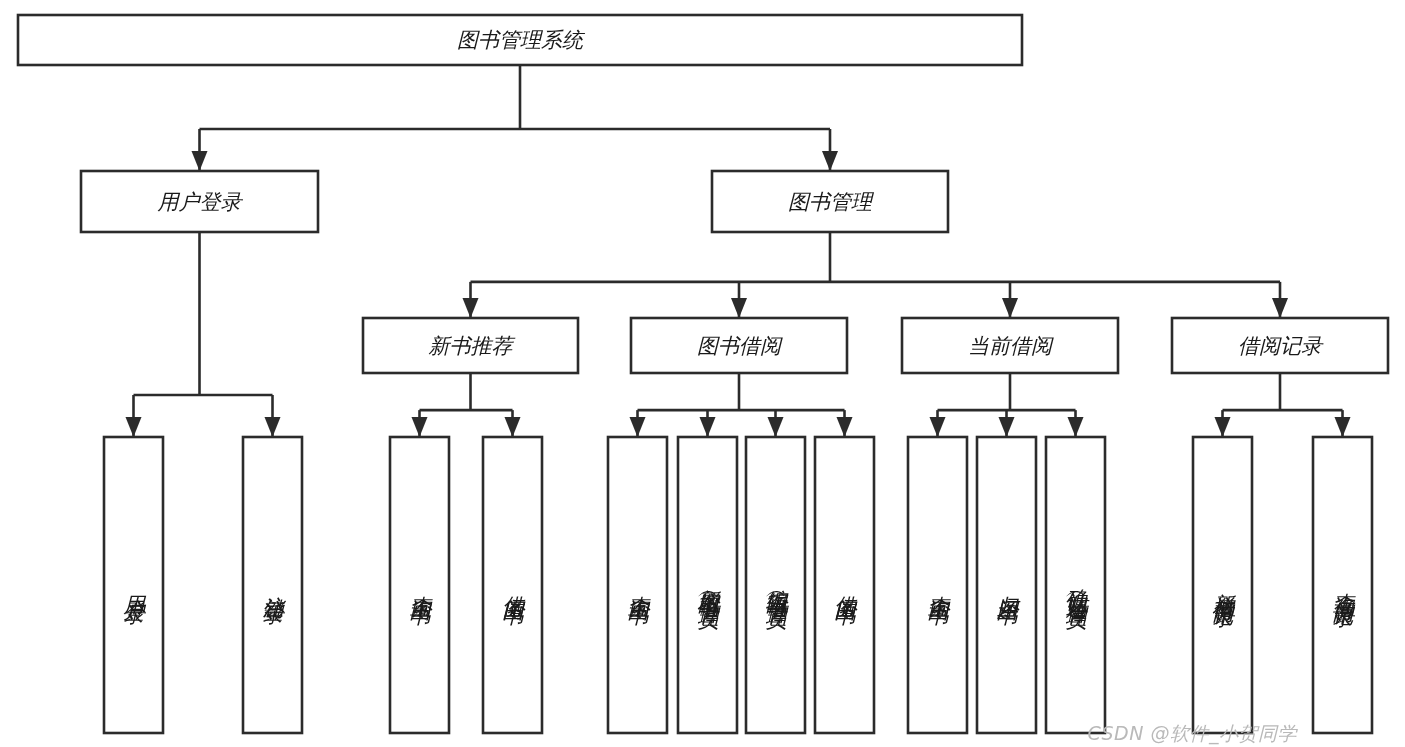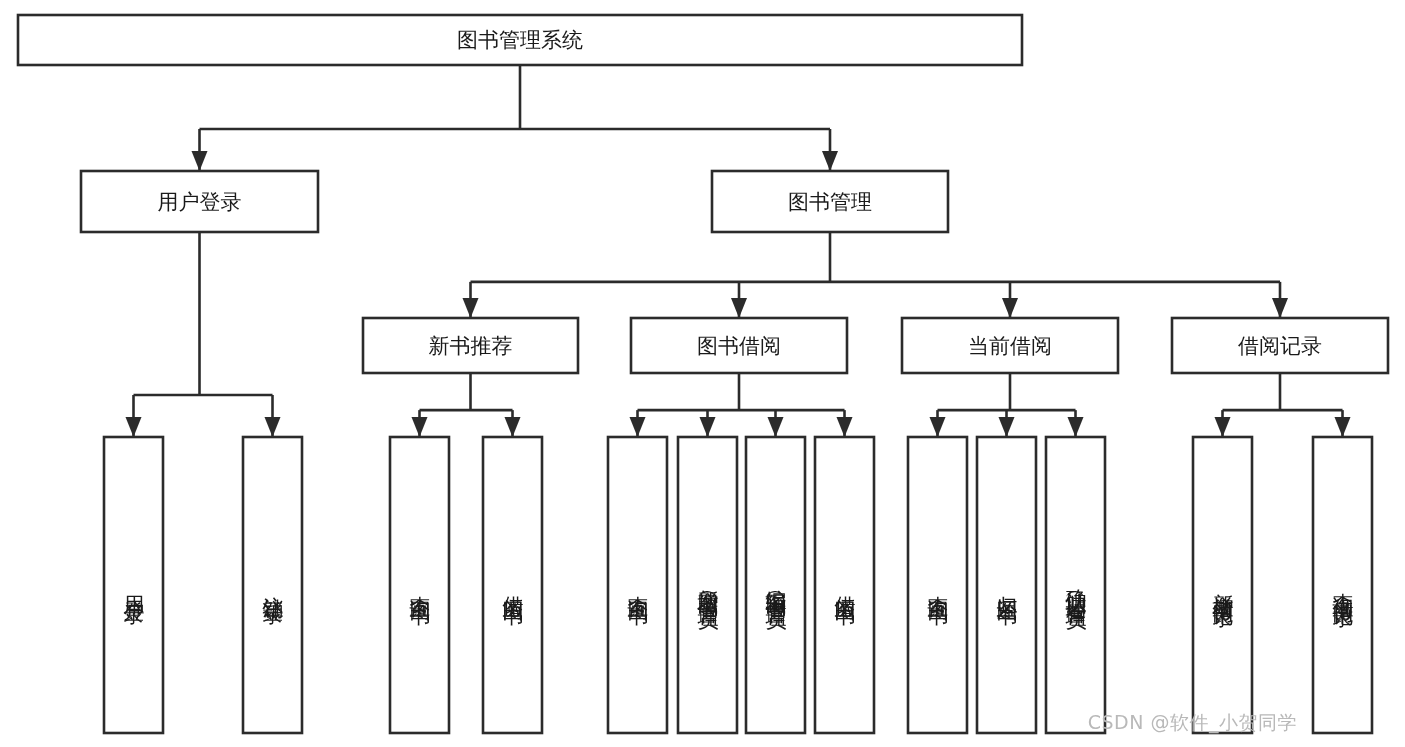--- a/index.html
+++ b/index.html
@@ -12,20 +12,21 @@
     width: 1405px;
     height: 747px;
     overflow: hidden;
     font-family: "DejaVu Sans", "Liberation Sans", sans-serif;
   }
   #diagram-root {
     position: relative;
     width: 1305px;
     height: 747px;
     background: #ffffff;
+    font-style: italic;
   }
   svg#tree-svg {
     position: absolute;
     left: 0;
     top: 0;
     width: 1405px;
     height: 747px;
     display: block;
   }
   .node-rect {
@@ -70,21 +71,21 @@
     font-size: 21px;
     line-height: 1.18;
     letter-spacing: 3px;
     color: #1a1a1a;
     white-space: nowrap;
     text-align: center;
   }
   #watermark {
     position: absolute;
     right: 8px;
-    bottom: 11px;
+    bottom: 0;
     font-family: "DejaVu Sans", "Liberation Sans", sans-serif;
     font-size: 19px;
     color: #b9b9b9;
     letter-spacing: 0.5px;
     white-space: nowrap;
   }
 </style>
 </head>
 <body>
 

